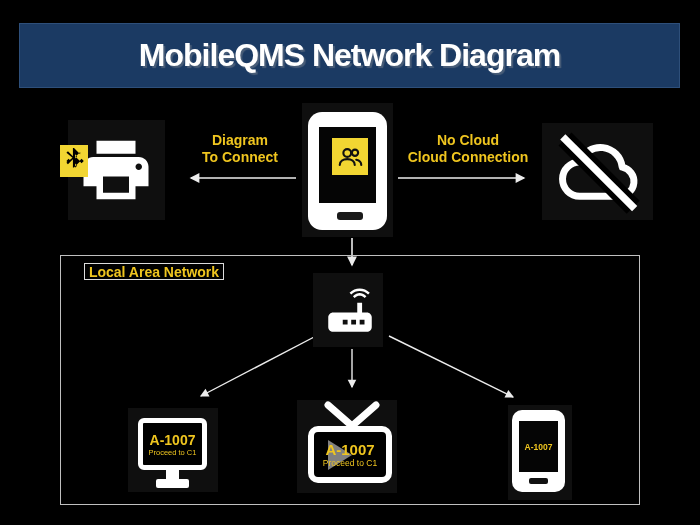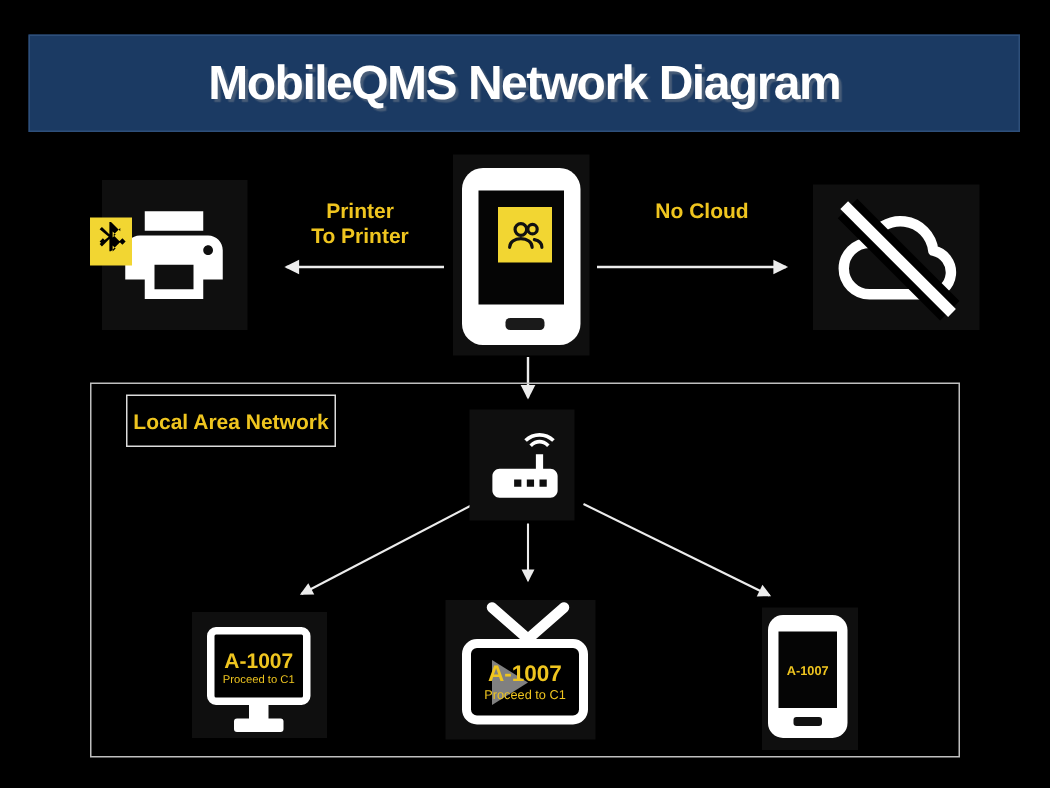--- a/index.html
+++ b/index.html
@@ -37,21 +37,21 @@
 
   
   .note{position:absolute;text-align:center;color:#efc51f;font-weight:700;
         font-size:14px;line-height:17px;}
   .note-printer{left:175px;top:132px;width:130px;}
   .note-cloud{left:388px;top:132px;width:160px;}
 
   
   .lan-box{position:absolute;left:60px;top:255px;width:580px;height:250px;
            border:1.5px solid #bfbfbf;box-sizing:border-box;}
-  .lan-label{position:absolute;left:84px;top:263px;width:140px;height:35px;
+  .lan-label{position:absolute;left:84px;top:263px;width:140px;height:17px;
              border:1.5px solid #dcdcdc;box-sizing:border-box;
              display:flex;align-items:center;justify-content:center;
              color:#efc51f;font-weight:700;font-size:14px;white-space:nowrap;}
 
   .router-tile{left:313px;top:273px;width:70px;height:74px;}
   .router-svg{position:absolute;left:321px;top:281px;}
 
   
   .monitor-tile{left:128px;top:408px;width:90px;height:84px;}
   .monitor-frame{position:absolute;left:138px;top:418px;width:69px;height:52px;
@@ -114,41 +114,42 @@
   <svg class="printer-svg" width="78" height="78" viewBox="0 0 24 24">
     <path fill="#fff" d="M19 8H5c-1.66 0-3 1.34-3 3v6h4v4h12v-4h4v-6c0-1.66-1.34-3-3-3zm-3 11H8v-5h8v5zm3-7c-.55 0-1-.45-1-1s.45-1 1-1 1 .45 1 1-.45 1-1 1zm-1-9H6v4h12V3z"></path>
   </svg>
   <div class="bt-badge">
     <svg width="26" height="26" viewBox="0 0 24 24">
       <path fill="#000" d="M14.88 16.29L13 18.17v-3.76l1.88 1.88zM13 5.83l1.88 1.88L13 9.59V5.83zm4.71-.12L12 0h-1v7.59L6.41 3 5 4.41 10.59 9 5 13.59 6.41 15 11 10.41V18h1l5.71-5.71-4.3-4.29 4.3-4.29zM19 10l-2 2 2 2 2-2-2-2zM7 10l-2 2 2 2 2-2-2-2z"></path>
     </svg>
   </div>
 
   <div class="note note-printer">
-    <div>Printer</div>
-    <div>To Printer</div>
+    <div>Diagram</div>
+    <div>To Connect</div>
   </div>
 
   <div class="tile phone-tile"></div>
   <div class="phone-body">
     <div class="phone-screen">
       <div class="app-icon">
         <svg width="30" height="30" viewBox="0 0 24 24">
           <circle cx="16" cy="8.6" r="2.5" fill="none" stroke="#111" stroke-width="1.7"></circle>
           <path d="M17 14.2c2.4.5 4 1.9 4 4.1" fill="none" stroke="#111" stroke-width="1.7" stroke-linecap="round"></path>
           <circle cx="9.8" cy="8.8" r="3.1" fill="#f2d632" stroke="#111" stroke-width="1.7"></circle>
           <path d="M3.8 18.3c0-2.9 2.7-4.6 6-4.6s6 1.7 6 4.6" fill="none" stroke="#111" stroke-width="1.7" stroke-linecap="round"></path>
         </svg>
       </div>
     </div>
     <div class="home-slot"></div>
   </div>
 
   <div class="note note-cloud">
     <div>No Cloud</div>
+    <div>Cloud Connection</div>
   </div>
 
   <div class="tile cloud-tile"></div>
   <svg class="cloud-svg" width="92" height="88" viewBox="0 0 24 24">
     <path d="M7 18.6h10.8a4 4 0 0 0 .8-7.92 6 6 0 0 0-11.6-1.43A4.4 4.4 0 0 0 7 18.6z" fill="none" stroke="#fff" stroke-width="1.9" stroke-linejoin="round"></path>
     <line x1="3" y1="3" x2="21.6" y2="21.6" stroke="#000" stroke-width="5"></line>
     <line x1="2.4" y1="2.4" x2="22" y2="22" stroke="#fff" stroke-width="2"></line>
   </svg>
 
   <div class="lan-box"></div>

